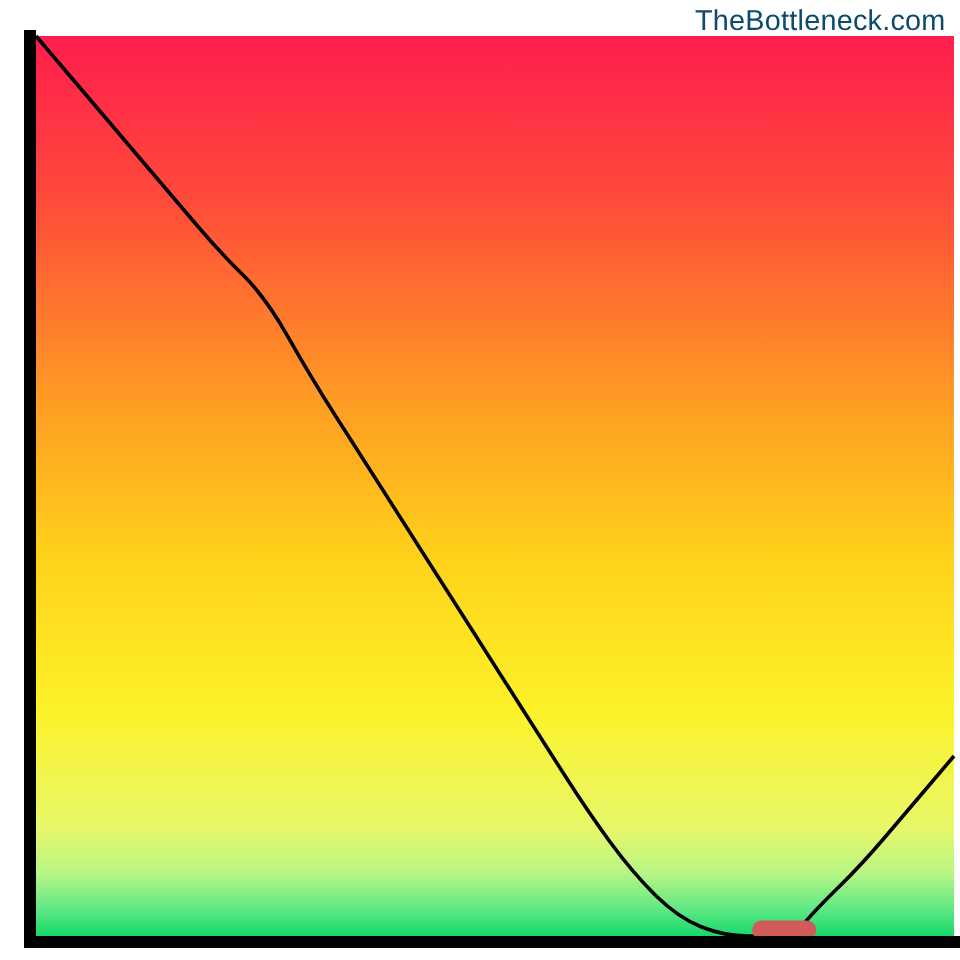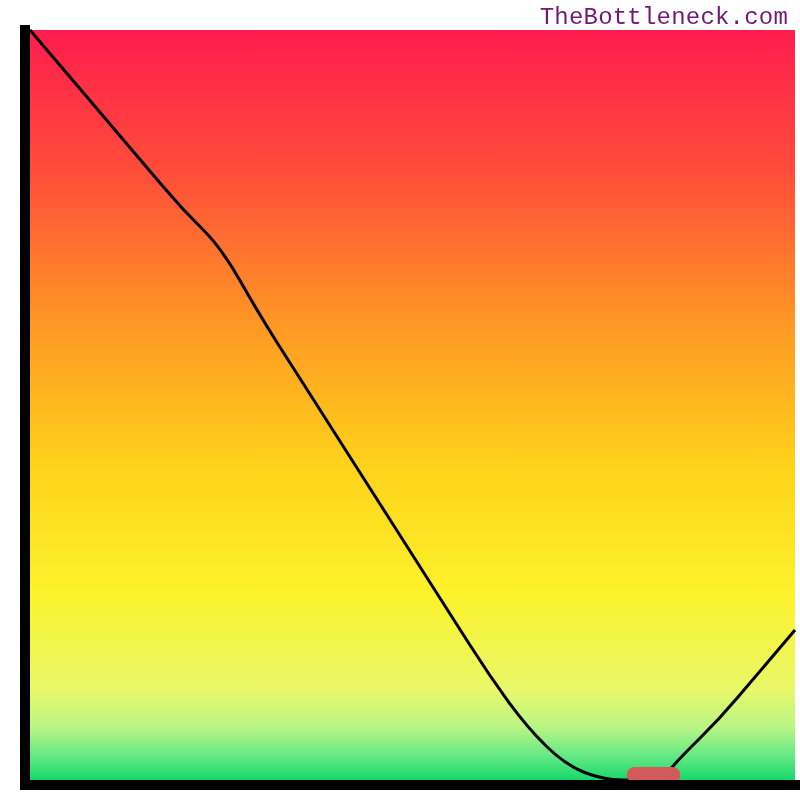--- a/index.html
+++ b/index.html
@@ -13,25 +13,24 @@
   .container {
     position: relative;
     width: 800px;
     height: 800px;
   }
   .watermark {
     position: absolute;
     top: 4px;
     right: 12px;
     font-size: 24px;
-    color: #701a75;
+    color: #0c4a6e;
     font-weight: 400;
     letter-spacing: 0.2px;
     z-index: 10;
-    font-family: Liberation Mono, monospace;
   }
   svg {
     position: absolute;
     top: 0;
     left: 0;
   }
 </style>
 </head>
 <body>
 <div class="container">

